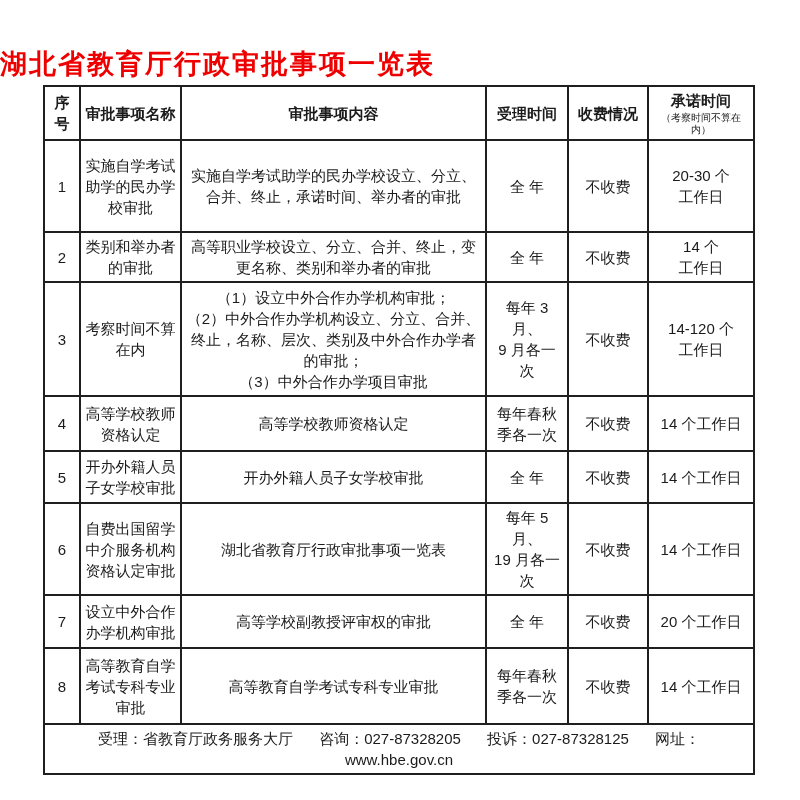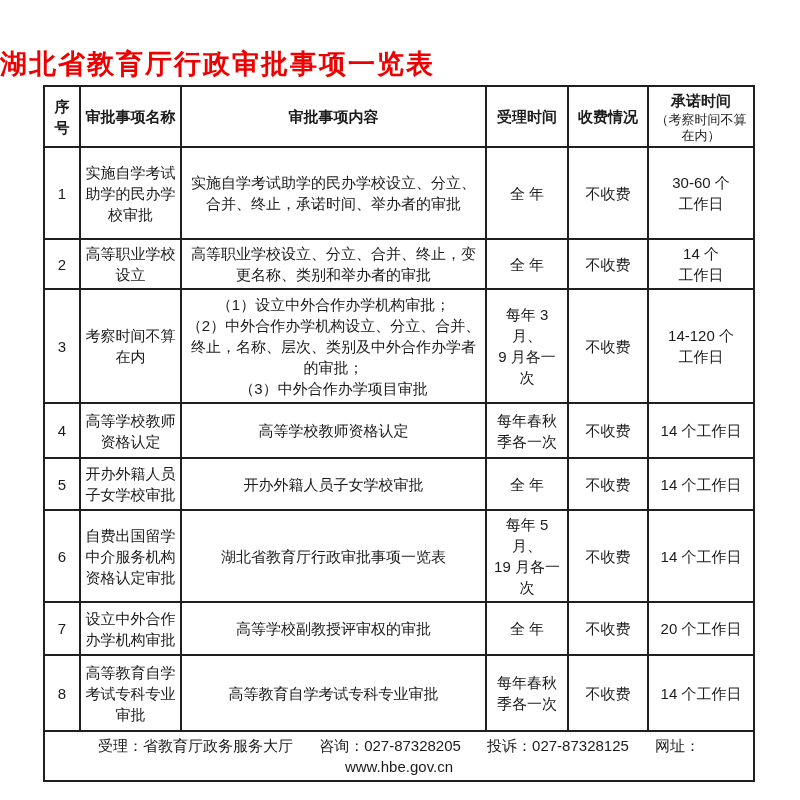--- a/index.html
+++ b/index.html
@@ -49,21 +49,21 @@
   }
 
   table.approval-table th {
     font-weight: bold;
     font-size: 15px;
   }
 
   th .note {
     display: block;
     font-weight: normal;
-    font-size: 13px;
+    font-size: 10px;
     line-height: 1.2;
     margin-top: 1px;
   }
 
   td.content-cell {
     text-align: left;
     padding: 4px 8px;
   }
 
   .pre { white-space: pre-line; }
@@ -116,27 +116,27 @@
         <span class="note">（考察时间不算在内）</span>
       </th>
     </tr>
 
     <tr class="h-r1">
       <td>1</td>
       <td>实施自学考试助学的民办学校审批</td>
       <td class="content-cell">实施自学考试助学的民办学校设立、分立、合并、终止，承诺时间、举办者的审批</td>
       <td class="pre">全 年</td>
       <td>不收费</td>
-      <td class="pre">30-60 个
+      <td class="pre">20-30 个
 工作日</td>
     </tr>
 
     <tr class="h-r2">
       <td>2</td>
-      <td>高等职业学校设立</td>
+      <td>类别和举办者的审批</td>
       <td class="content-cell">高等职业学校设立、分立、合并、终止，变更名称、类别和举办者的审批</td>
       <td class="pre">全 年</td>
       <td>不收费</td>
       <td class="pre">14 个
 工作日</td>
     </tr>
 
     <tr class="h-r3">
       <td>3</td>
       <td>考察时间不算在内</td>

